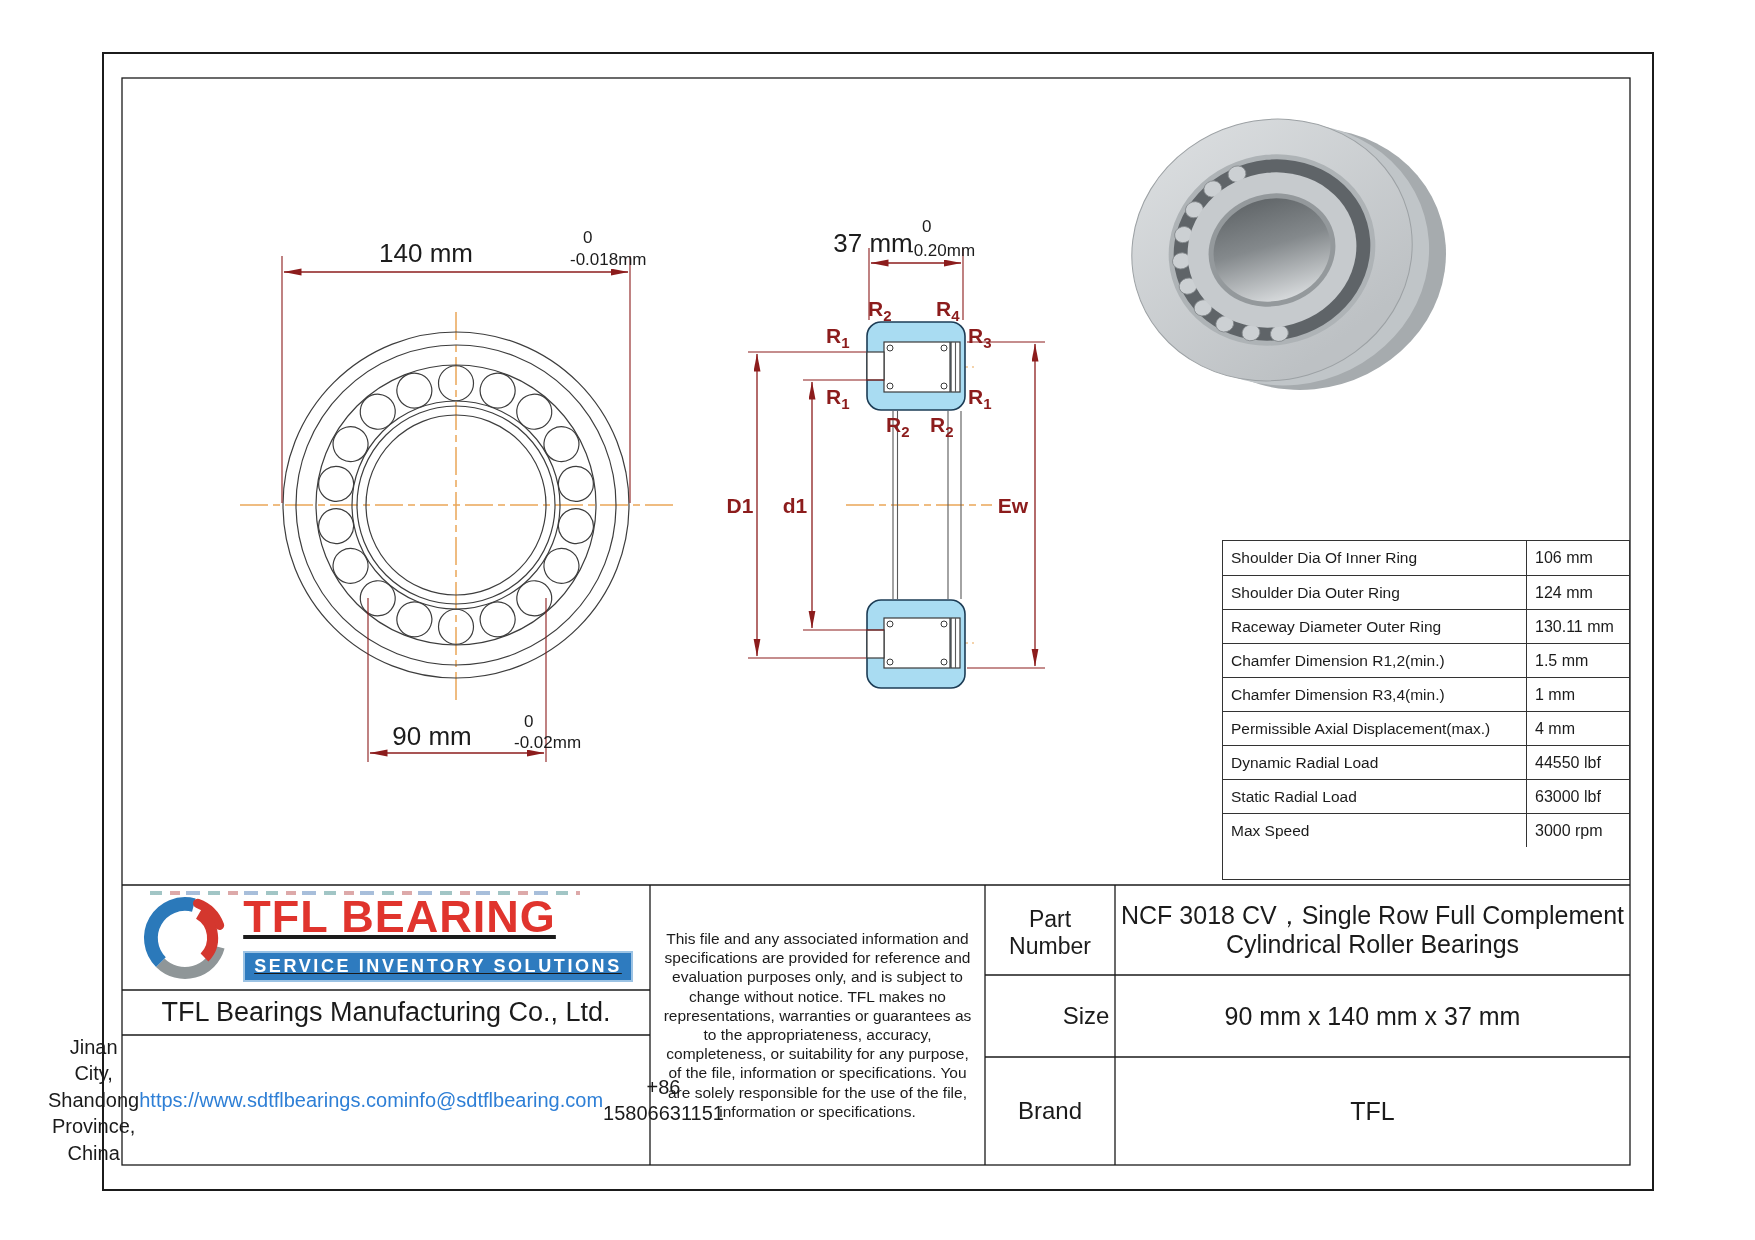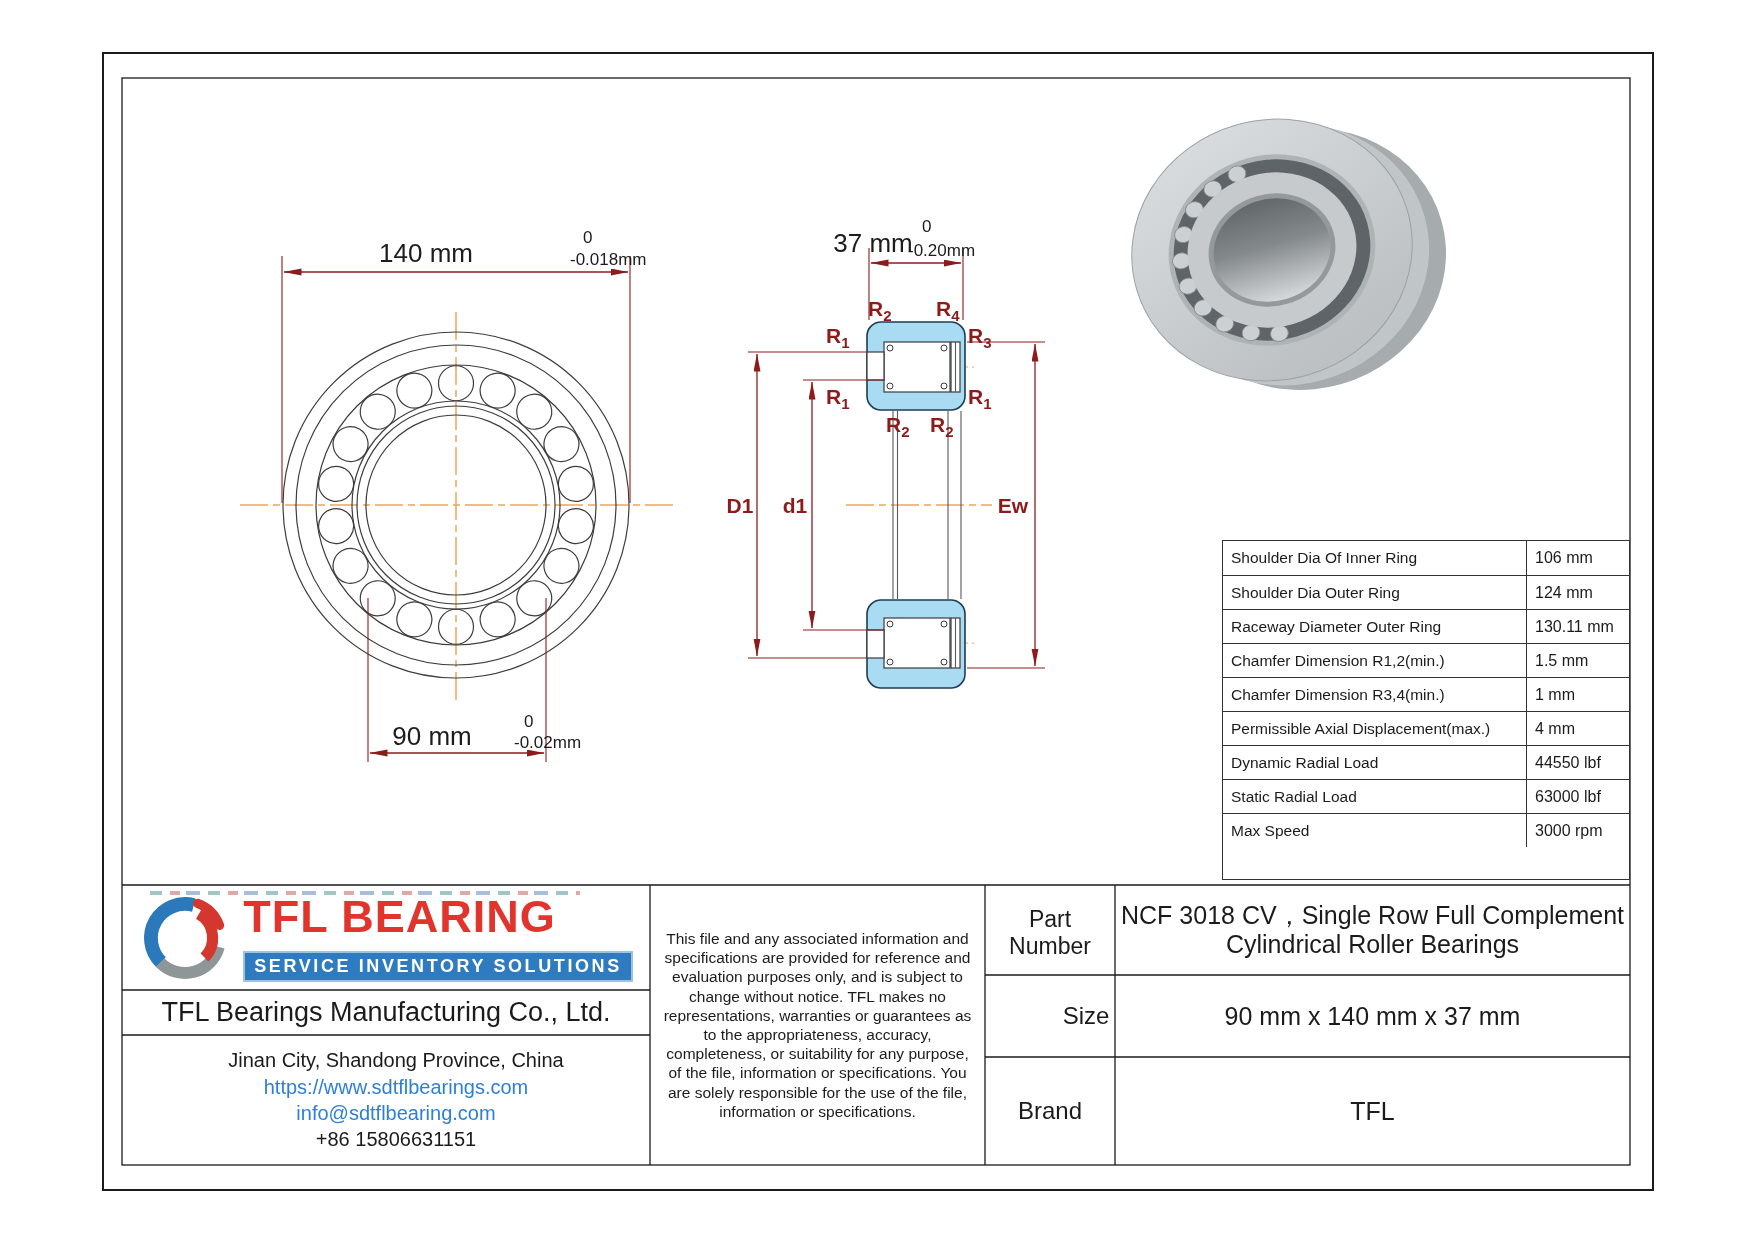--- a/index.html
+++ b/index.html
@@ -31,30 +31,30 @@
   .srow{display:flex;height:34px;box-sizing:border-box;border-top:1px solid #333;}
   .srow:first-child{border-top:none;}
   .slabel{width:303px;box-sizing:border-box;display:flex;align-items:center;
           padding-left:8px;font-size:15.5px;}
   .svalue{flex:1;box-sizing:border-box;border-left:1px solid #333;display:flex;
           align-items:center;padding-left:8px;font-size:16px;}
 
   
   .cell{position:absolute;display:flex;align-items:center;justify-content:center;
         text-align:center;box-sizing:border-box;}
-  .logo-cell{left:122px;top:885px;width:528px;height:105px;gap:12px;}
+  .logo-cell{left:122px;top:885px;width:528px;height:105px;gap:12px;text-decoration:underline;}
   .logo-text{display:flex;flex-direction:column;align-items:flex-start;}
   .logo-title{color:#e0342d;font-weight:bold;font-size:45px;letter-spacing:1px;line-height:1;}
   .logo-bar{margin-top:12px;background:#2e7bbf;color:#fff;font-weight:bold;font-size:18px;
             letter-spacing:2.6px;padding:3px 9px;border:2px solid #9cc3e4;}
   .logo-artifacts{position:absolute;left:150px;top:891px;width:430px;height:4px;opacity:.45;
     background:repeating-linear-gradient(90deg,#2f7f7f 0 12px,transparent 12px 20px,
       #b34040 20px 30px,transparent 30px 36px,#3d6fae 36px 50px,transparent 50px 58px);}
   .company-cell{left:122px;top:990px;width:528px;height:45px;font-size:27px;}
-  .address-cell{left:132px;top:1035px;width:528px;height:130px;flex-direction:column;
+  .address-cell{left:122px;top:1035px;width:528px;height:130px;
                 font-size:20px;line-height:1.32;}
   .link{color:#2e7fd6;}
   .disclaimer-cell{left:650px;top:885px;width:335px;height:280px;font-size:15.5px;
                    line-height:1.24;padding:10px 13px;}
   .flabel-part{left:985px;top:888px;width:130px;height:90px;font-size:23px;}
   .flabel-size{left:985px;top:975px;width:130px;height:82px;font-size:24px;margin-left:36px;}
   .flabel-brand{left:985px;top:1057px;width:130px;height:108px;font-size:24px;}
   .fvalue-part{left:1115px;top:885px;width:515px;height:90px;font-size:25px;line-height:1.15;}
   .fvalue-size{left:1115px;top:975px;width:515px;height:82px;font-size:25px;}
   .fvalue-brand{left:1115px;top:1057px;width:515px;height:108px;font-size:25px;}

